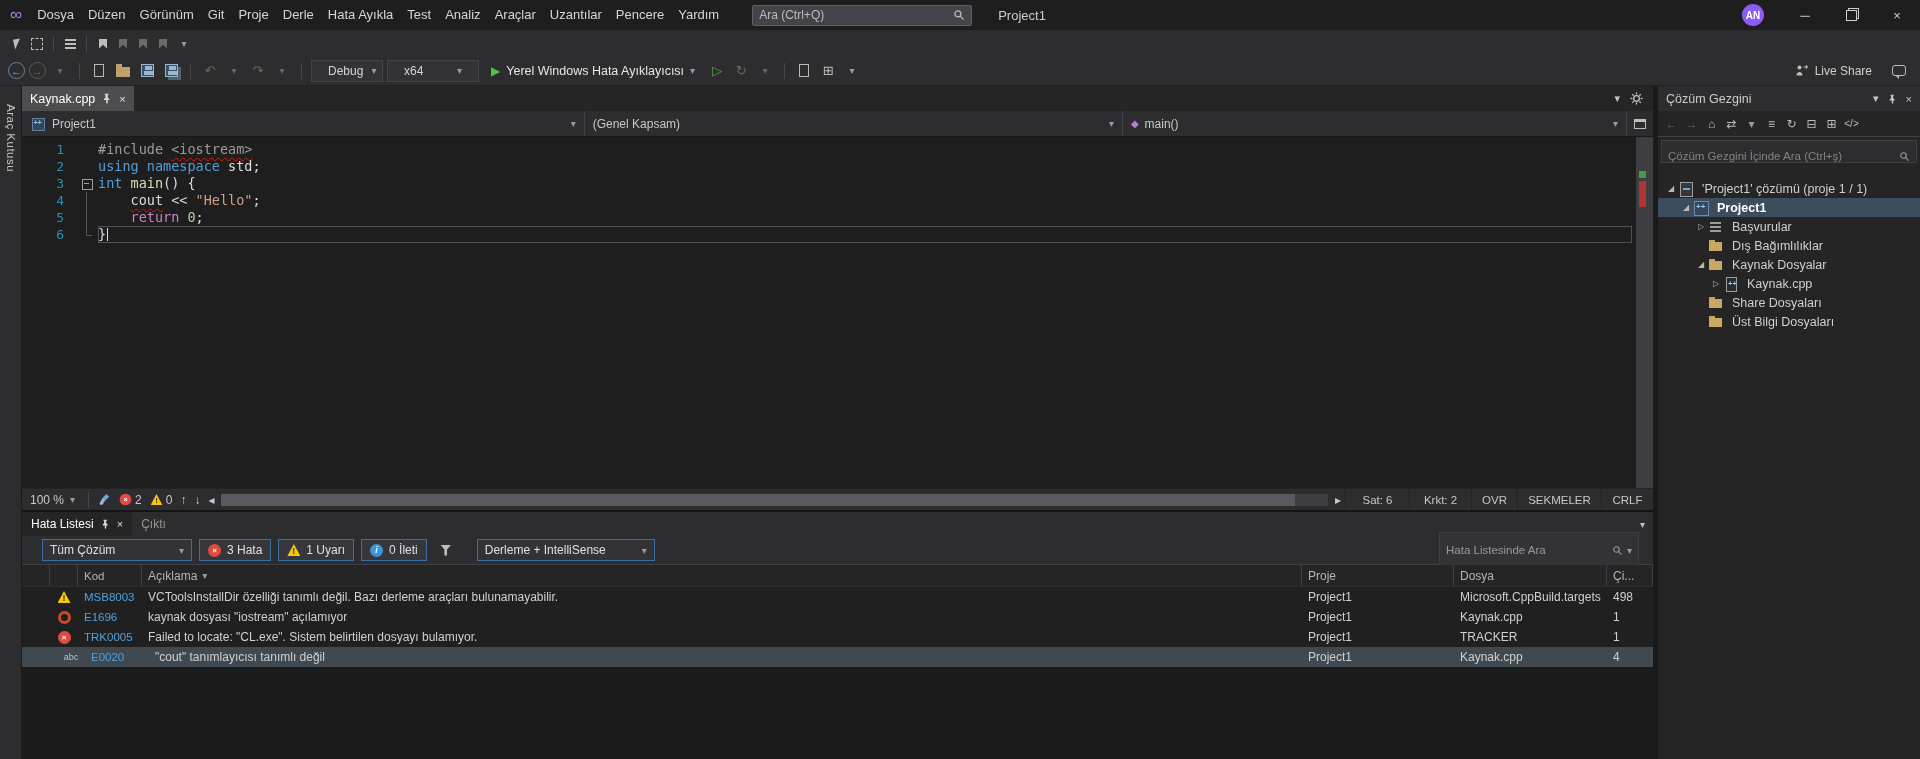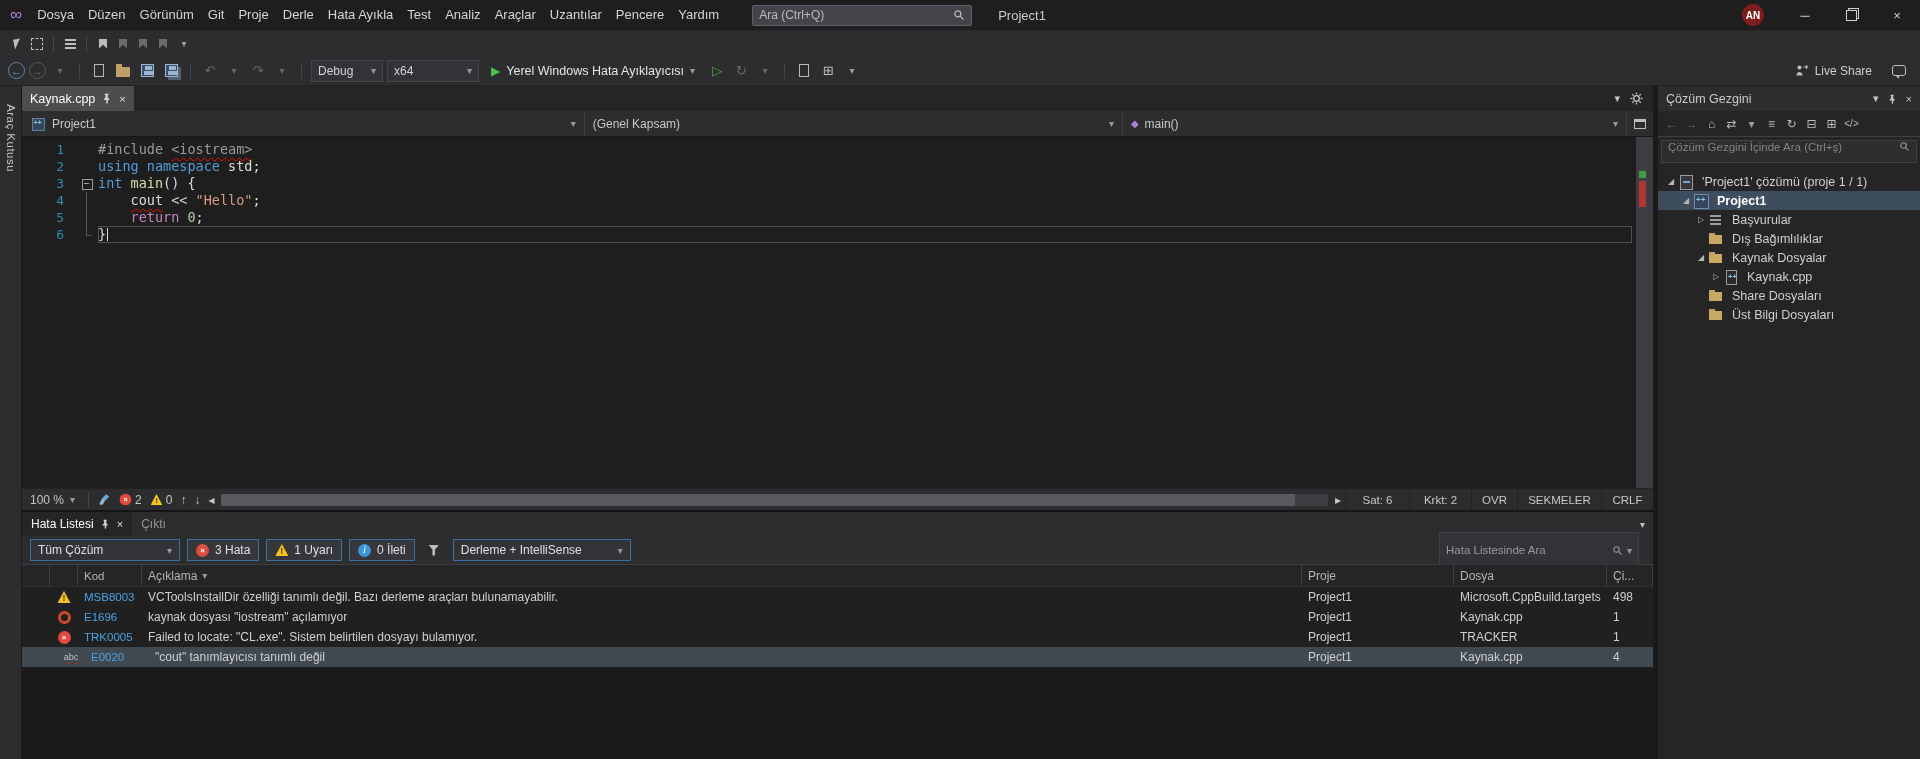--- a/index.html
+++ b/index.html
@@ -10,21 +10,21 @@
 
   
   .titlebar{height:30px;background:#1e1e1f;display:flex;align-items:center;font-size:13px;flex:none;}
   .vs-logo{color:#b481d8;font-size:17px;margin:0 8px 0 10px;line-height:30px;}
   .menu-bar{display:flex;height:100%;}
   .menu-item{padding:0 7px;line-height:30px;color:#d6d6d6;cursor:default;white-space:nowrap;}
   .tb-search{width:220px;height:21px;margin-left:26px;background:#43434a;border:1px solid #60606a;border-radius:2px;
     display:flex;align-items:center;justify-content:space-between;padding:0 6px;color:#bdbdbd;font-size:12px;gap:7px;}
   .tb-project{margin-left:26px;color:#cccccc;}
   .tb-right{margin-left:auto;display:flex;align-items:center;height:100%;}
-  .avatar{width:22px;height:22px;border-radius:50%;background:#7f1d1d;color:#fff;font-size:10px;font-weight:bold;
+  .avatar{width:22px;height:22px;border-radius:50%;background:#8b5cf6;color:#fff;font-size:10px;font-weight:bold;
     display:flex;align-items:center;justify-content:center;margin-right:18px;}
   .winbtn{width:46px;height:30px;display:flex;align-items:center;justify-content:center;color:#d0d0d0;font-size:13px;}
   .wb-restore{position:relative;width:11px;height:11px;display:inline-block;}
   .wb-restore::before{content:"";position:absolute;left:2px;top:-2px;width:9px;height:9px;border:1px solid #d0d0d0;}
   .wb-restore::after{content:"";position:absolute;left:0;top:0;width:9px;height:9px;border:1px solid #d0d0d0;background:#1e1e1f;}
 
   
   .toolbar1{height:26px;background:#2d2d30;display:flex;align-items:center;padding-left:8px;gap:2px;flex:none;border-top:1px solid #2a2a2c;}
   .toolbar2{height:30px;background:#2d2d30;display:flex;align-items:center;padding-left:8px;gap:4px;flex:none;border-bottom:1px solid #222224;}
   .tsep{width:1px;height:16px;background:#46464c;margin:0 5px;flex:none;}
@@ -40,21 +40,21 @@
     display:flex;align-items:center;justify-content:center;}
   .navcirc.dim{border-color:#5a5a5a;color:#6a6a6a;}
   .i-page{width:10px;height:13px;border:1px solid #b9b9b9;position:relative;}
   .i-folder{width:14px;height:10px;background:#bfa06a;position:relative;margin-top:3px;}
   .i-folder::before{content:"";position:absolute;top:-3px;left:0;width:6px;height:3px;background:#bfa06a;}
   .i-save{width:13px;height:13px;border:1px solid #9cb6d0;background:#39506b;position:relative;}
   .i-save::before{content:"";position:absolute;top:1px;left:3px;width:7px;height:4px;background:#9cb6d0;}
   .i-save::after{content:"";position:absolute;bottom:1px;left:2px;width:9px;height:4px;background:#9cb6d0;}
   .i-saveall{box-shadow:3px 3px 0 #55606d;}
   .combo{height:22px;background:#333337;border:1px solid #434349;display:flex;align-items:center;
-    justify-content:space-between;padding:0 6px;font-size:12px;color:#d4d4d4;gap:8px;flex:none;}
+    justify-content:space-between;padding:0 16px;font-size:12px;color:#d4d4d4;gap:8px;flex:none;}
   .combo .cv{white-space:nowrap;}
   .chev{color:#9a9a9a;font-size:10px;}
   .runbtn{display:flex;align-items:center;gap:6px;padding:0 8px;height:24px;color:#e6e6e6;font-size:12.5px;flex:none;}
   .play{color:#4dc24d;font-size:12px;}
   .play-outline{color:#57a64a;font-size:13px;}
   .liveshare{margin-left:auto;display:flex;align-items:center;gap:6px;padding-right:14px;color:#cfcfcf;font-size:12px;}
   .bubble{width:14px;height:11px;border:1px solid #bdbdbd;border-radius:3px;position:relative;margin-left:14px;}
   .bubble::after{content:"";position:absolute;left:2px;bottom:-4px;border-left:4px solid transparent;border-top:4px solid #bdbdbd;}
 
   
@@ -110,21 +110,21 @@
     border-left:1px solid #232325;color:#c8c8c8;flex:none;font-size:11.5px;}
 
   
   .errorpanel{flex:1;background:#1b1b1c;display:flex;flex-direction:column;min-height:0;border-top:2px solid #151516;}
   .ep-tabs{height:24px;background:#2d2d30;display:flex;align-items:stretch;font-size:12px;flex:none;}
   .ep-tab{display:flex;align-items:center;gap:7px;padding:0 9px;color:#969696;}
   .ep-tab.active{background:#252526;color:#ffffff;}
   .ep-tabs-right{margin-left:auto;display:flex;align-items:center;padding-right:8px;color:#bdbdbd;font-size:10px;}
   .ep-toolbar{height:29px;background:#2d2d30;display:flex;align-items:center;gap:7px;padding:0 8px;flex:none;border-bottom:1px solid #3f3f46;}
   .ep-combo{height:22px;background:#333337;border:1px solid #3a6ea5;display:flex;align-items:center;justify-content:space-between;
-    gap:10px;padding:0 7px;font-size:12px;color:#e0e0e0;flex:none;}
+    gap:10px;padding:0 7px;font-size:12px;color:#e0e0e0;flex:none;margin-left:12px;}
   .ep-toggle{height:22px;border:1px solid #3a6ea5;background:#37373b;display:flex;align-items:center;gap:6px;
     padding:0 8px;font-size:12px;color:#e0e0e0;flex:none;}
   .funnel{width:24px;height:22px;display:flex;align-items:center;justify-content:center;flex:none;}
   .funnel::before{content:"";width:11px;height:11px;background:#bdbdbd;clip-path:polygon(0 0,100% 0,62% 45%,62% 100%,38% 100%,38% 45%);}
   .ep-search{margin-left:auto;width:200px;height:36px;background:#333337;border:1px solid #3f3f46;display:flex;align-items:center;
     justify-content:space-between;padding:0 6px;font-size:11.5px;color:#9a9a9a;flex:none;margin-right:6px;gap:6px;}
   .ep-header{height:22px;background:#252526;display:flex;align-items:center;font-size:12px;color:#b5b5b5;flex:none;border-bottom:1px solid #2f2f33;}
   .hc{height:100%;display:flex;align-items:center;padding:0 6px;border-right:1px solid #3f3f46;gap:5px;}
   .ep-rows{flex:none;}
   .ep-row{height:20px;display:flex;align-items:center;font-size:12px;color:#d0d0d0;background:#202021;}
@@ -152,21 +152,21 @@
   .sev-abc{width:auto;font-size:9px;color:#c0c0c0;text-decoration:underline;text-decoration-style:wavy;
     text-decoration-color:#e51400;text-underline-offset:2px;}
   .sev.small{transform:scale(.9);}
 
   
   .solution{width:262px;background:#252526;display:flex;flex-direction:column;flex:none;font-size:12.5px;}
   .sx-header{height:25px;display:flex;align-items:center;padding:0 8px;color:#cccccc;background:#2d2d30;flex:none;}
   .sx-header .ricons{margin-left:auto;display:flex;align-items:center;gap:9px;color:#c5c5c5;font-size:11px;}
   .sx-toolbar{height:26px;display:flex;align-items:center;gap:1px;padding:0 4px;flex:none;color:#c0c0c0;border-bottom:1px solid #3f3f46;}
   .sx-toolbar .tico{min-width:19px;font-size:12px;}
-  .sx-search{height:23px;margin:3px 3px 8px 3px;background:#2d2d30;border:1px solid #3f3f46;display:flex;align-items:flex-start;
+  .sx-search{height:23px;margin:3px 3px 15px 3px;background:#2d2d30;border:1px solid #3f3f46;display:flex;align-items:flex-end;
     justify-content:space-between;padding:0 6px;color:#848484;font-size:11.5px;flex:none;gap:4px;}
   .sx-search .ph{white-space:nowrap;overflow:hidden;}
   .sx-tree{flex:1;overflow:hidden;padding-top:1px;}
   .tree-row{height:19px;display:flex;align-items:center;color:#d0d0d0;white-space:nowrap;}
   .tree-row.sel{background:#3d4d5e;}
   .tree-row.bold .tree-label{font-weight:bold;color:#ffffff;}
   .expander{width:14px;flex:none;color:#b6b6b6;font-size:8px;display:inline-flex;justify-content:center;}
   .tree-label{margin-left:8px;overflow:hidden;}
   .ic{width:16px;height:14px;position:relative;flex:none;display:inline-block;}
   .ic-solution::before{content:"";position:absolute;left:2px;top:0;width:11px;height:13px;border:1px solid #9d9d9d;background:#37373b;}

